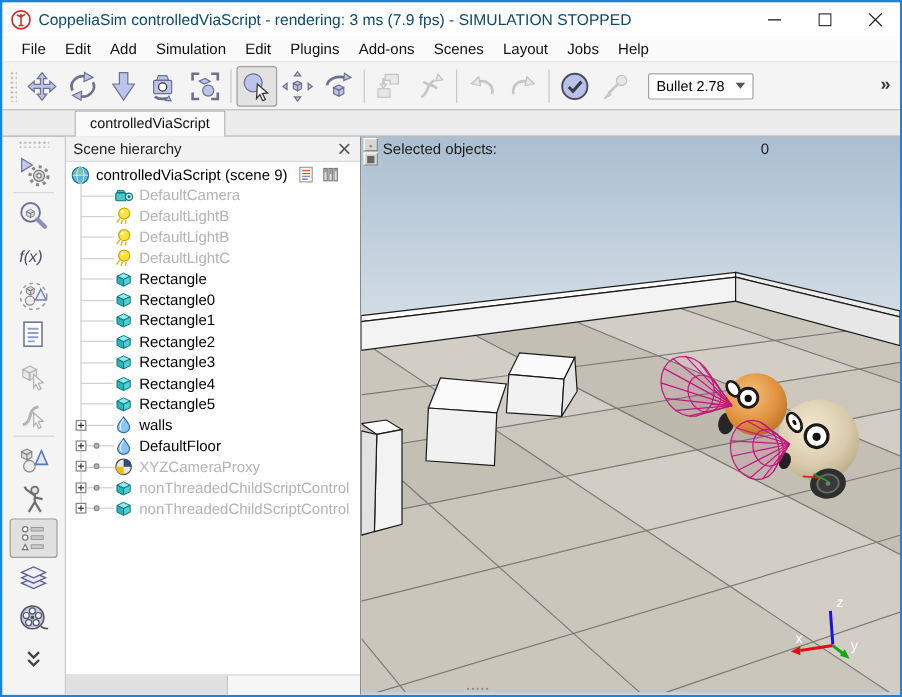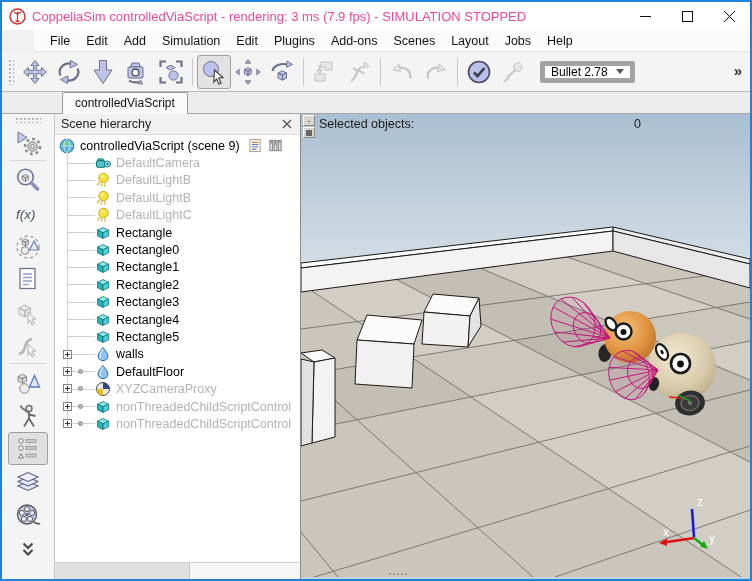--- a/index.html
+++ b/index.html
@@ -5,47 +5,47 @@
   * { margin:0; padding:0; box-sizing:border-box; }
   html,body { width:752px; height:581px; }
   body { font-family:"Liberation Sans","DejaVu Sans",sans-serif; font-size:12px; color:#111; }
 
   .window { width:752px; height:581px; border:2px solid #1c83d9; background:#f0f0f0;
             display:flex; flex-direction:column; overflow:hidden; }
 
   
   .titlebar { height:28px; background:#fff; display:flex; align-items:center; flex:none; }
   .app-icon { width:17px; height:17px; margin:0 6px 0 7px; flex:none; }
-  .title-text { font-size:13px; color:#ec4899; white-space:nowrap; }
+  .title-text { font-size:13px; color:#0c4a6e; white-space:nowrap; }
   .win-controls { margin-left:auto; display:flex; height:100%; }
   .win-btn { width:42px; height:100%; display:flex; align-items:center; justify-content:center; }
 
   
   .menubar { height:22px; background:#fbfbfb; display:flex; align-items:center; padding-left:8px;
-             border-bottom:1px solid #e3e3e3; flex:none;margin-left:32px; }
+             border-bottom:1px solid #e3e3e3; flex:none; }
   .menu-item { padding:3px 8px; font-size:12.5px; color:#111; }
 
   
   .toolbar { height:40px; background:#f4f4f4; display:flex; align-items:center;
              border-bottom:1px solid #b9b9b9; flex:none; position:relative; padding-left:4px; }
   .grip-v { width:6px; height:26px; margin:0 4px 0 2px;
             background-image:radial-gradient(#b5b5b5 1px, transparent 1.1px);
             background-size:4px 4px; }
   .tbtn { width:34px; height:34px; border:1px solid transparent; border-radius:3px;
           display:flex; align-items:center; justify-content:center; background:transparent; }
   .tbtn svg { width:26px; height:26px; }
   .tbtn.pressed { background:#e2e2e2; border-color:#9f9f9f; }
   .tbtn svg .f { fill:#bcc3ec; stroke:#6d7288; stroke-width:1; }
   .tbtn svg .s { fill:none; stroke:#6d7288; stroke-width:2.2; }
   .tbtn svg .w { fill:#fff; stroke:#3a3a3a; stroke-width:1.1; }
   .tbtn.disabled svg .f { fill:#e7e7e7; stroke:#c2c2c2; }
   .tbtn.disabled svg .s { stroke:#c6c6c6; }
   .tsep { width:1px; height:28px; background:#c9c9c9; margin:0 4px; flex:none; }
   .engine-combo { margin-left:10px; height:22px; min-width:88px; background:#fff;
-                  border:5px solid #a3a3a3; border-radius:2px; display:flex; align-items:center;
+                  border:1px solid #a3a3a3; border-radius:2px; display:flex; align-items:center;
                   padding:0 6px; gap:8px; font-size:12px; color:#000; }
   .combo-arrow { width:0; height:0; border-left:4px solid transparent; border-right:4px solid transparent;
                  border-top:5px solid #555; margin-left:auto; }
   .overflow { position:absolute; right:8px; top:10px; font-size:15px; font-weight:bold; color:#333; }
 
   
   .mainrow { flex:1; display:flex; flex-direction:column; min-height:0; }
   .tabstrip { height:22px; background:#ececec; border-bottom:1px solid #a8a8a8; display:flex;
               align-items:flex-end; padding-left:60px; flex:none; }
   .scene-tab { background:#fafafa; border:1px solid #9a9a9a; border-bottom:none;

